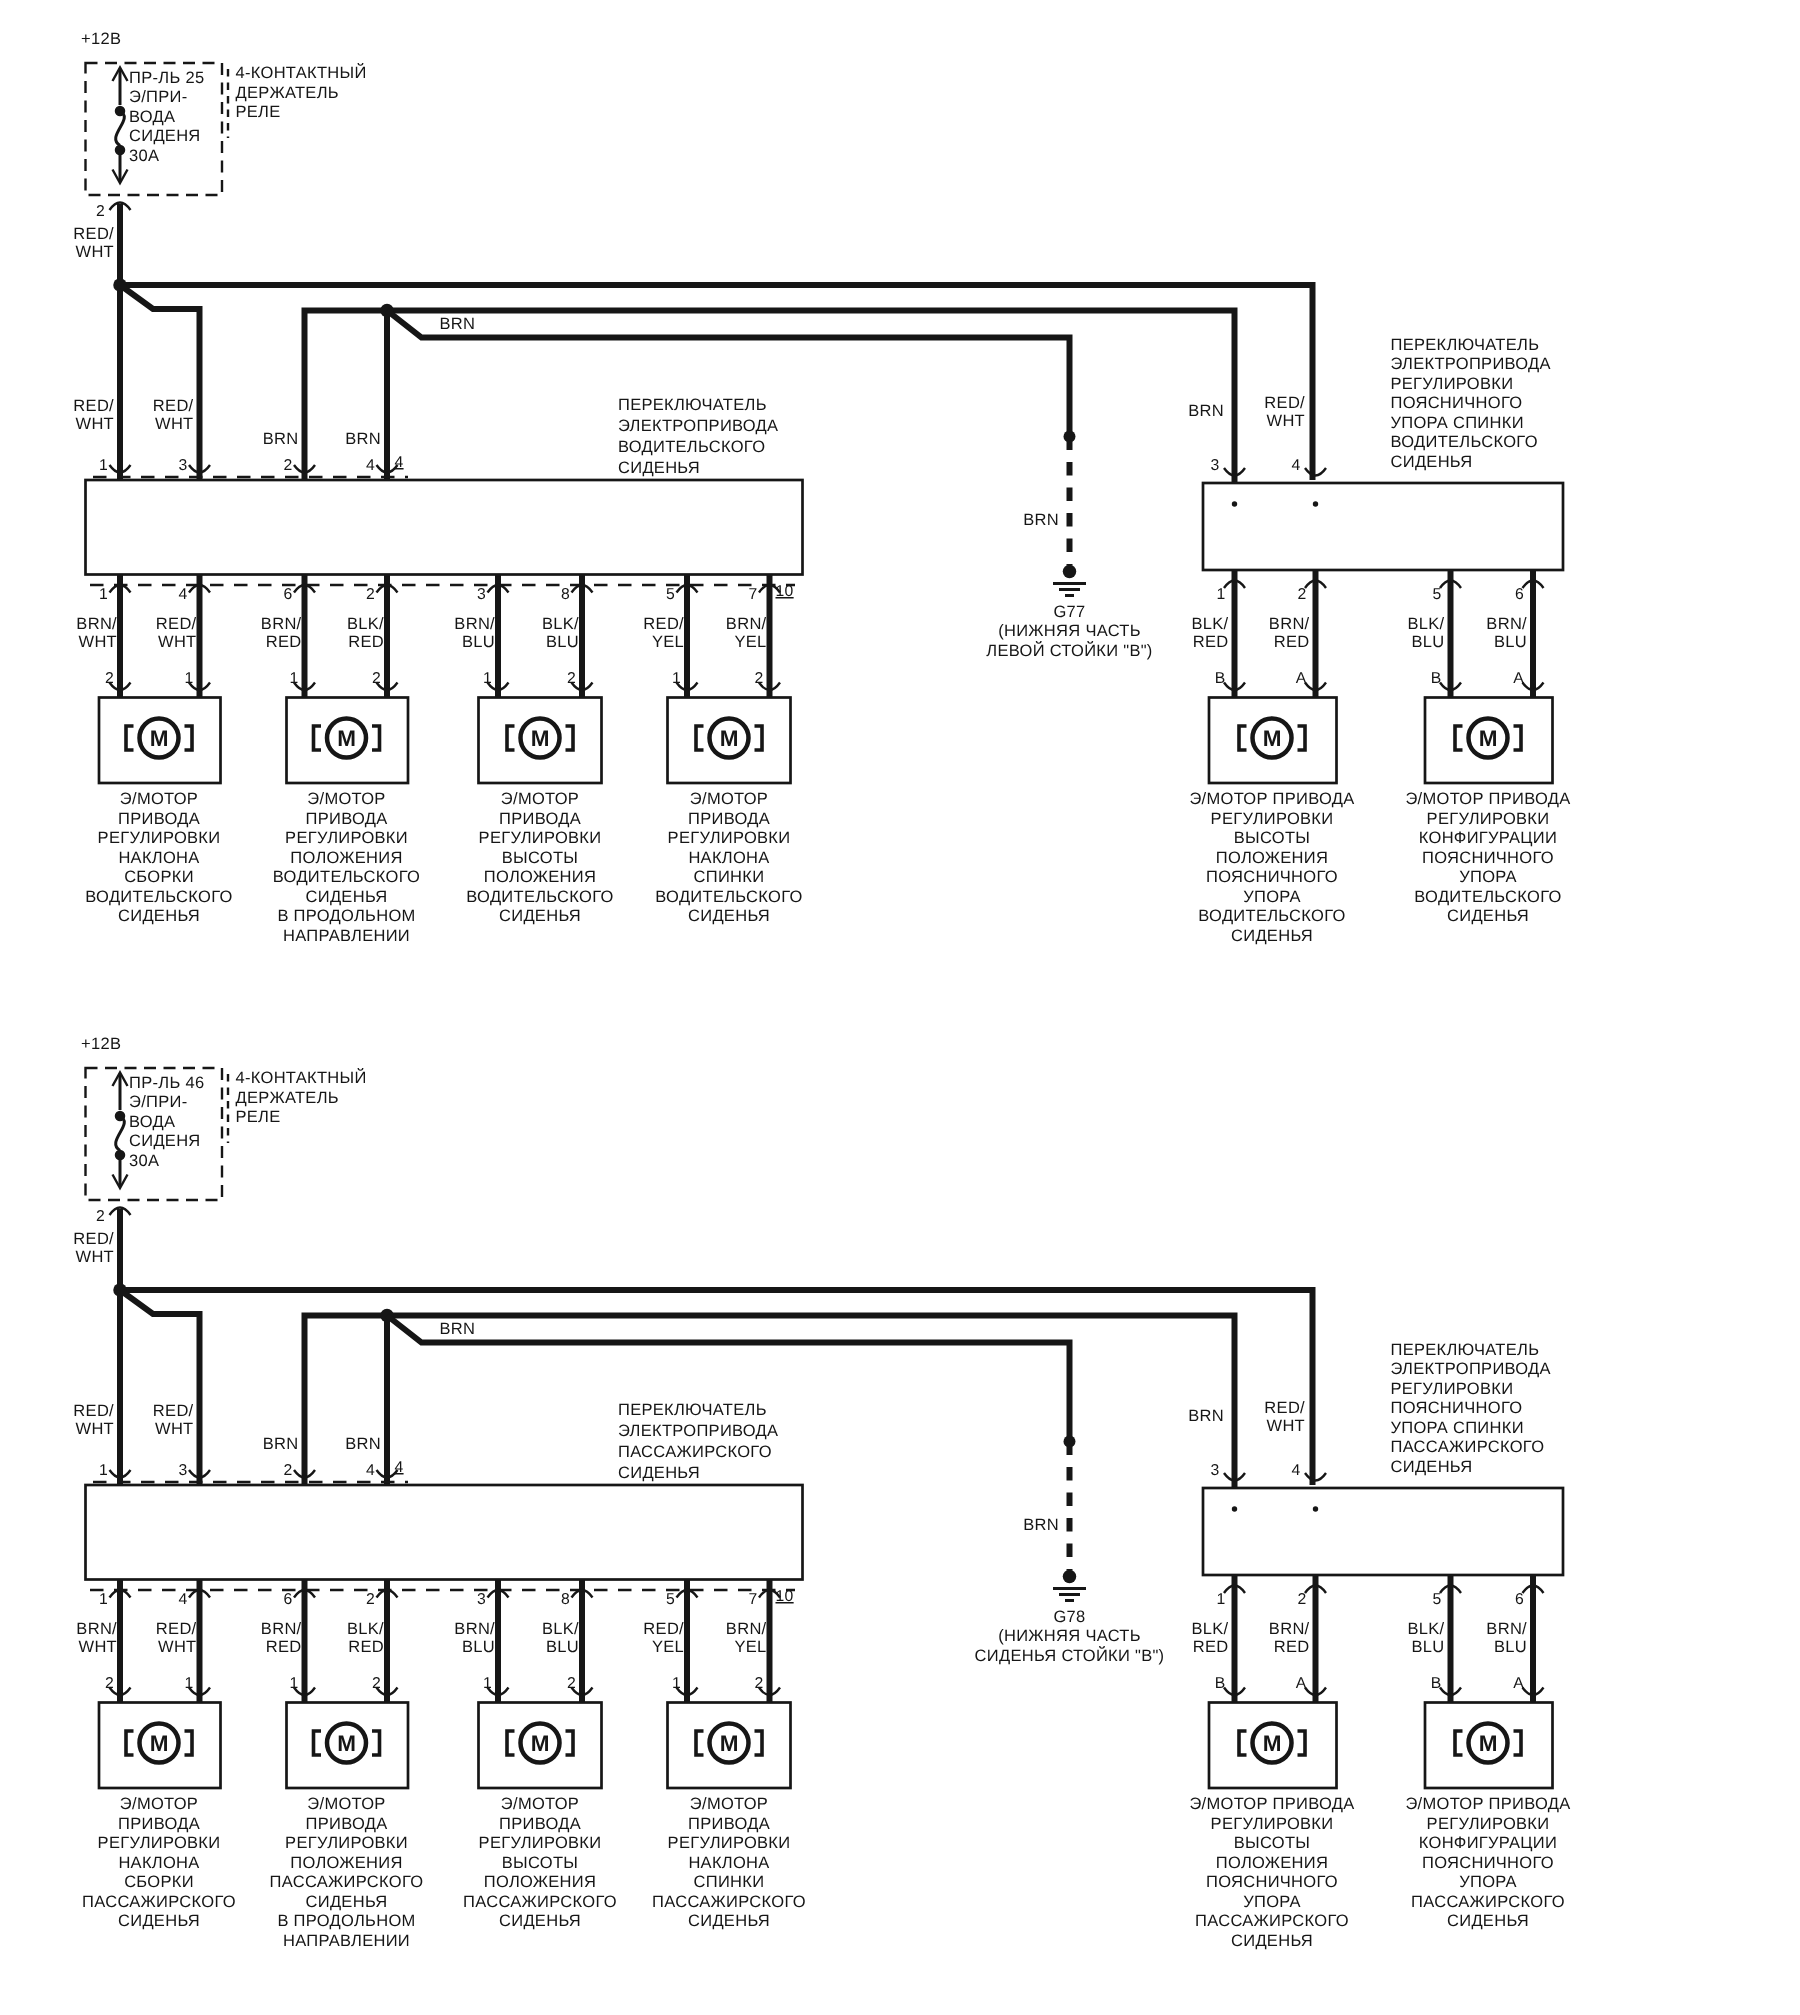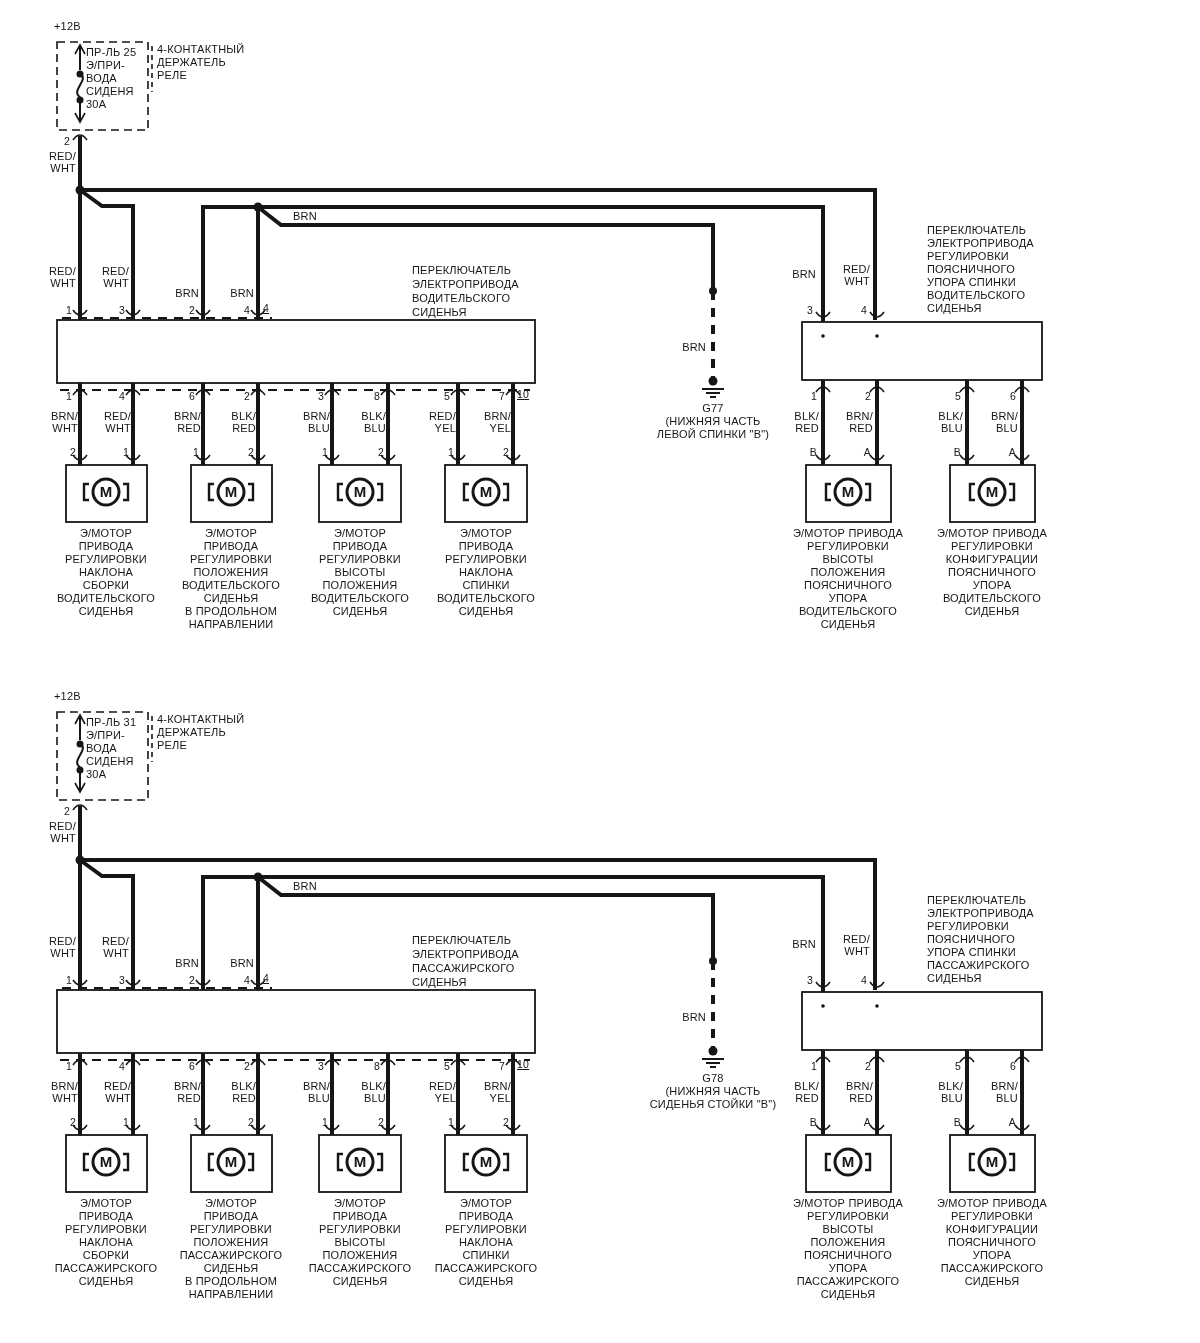--- a/index.html
+++ b/index.html
@@ -260,21 +260,21 @@
 ПРИВОДА
 РЕГУЛИРОВКИ
 НАКЛОНА
 СПИНКИ
 ВОДИТЕЛЬСКОГО
 СИДЕНЬЯ</div>
 
     <div class="lbl r" style="left:672px;top:341px;width:34px">BRN</div>
     <div class="lbl c" style="left:628px;top:402px;width:170px">G77
 (НИЖНЯЯ ЧАСТЬ
-ЛЕВОЙ СПИНКИ "В")</div>
+ЛЕВОЙ СТОЙКИ "В")</div>
 
     <div class="lbl r" style="left:782px;top:268px;width:34px">BRN</div>
     <div class="lbl r w2l" style="left:836px;top:263px;width:34px">RED/
 WHT</div>
     <div class="lbl pin r" style="left:801px;top:305px;width:12px">3</div>
     <div class="lbl pin r" style="left:855px;top:305px;width:12px">4</div>
     <div class="lbl" style="left:927px;top:224px">ПЕРЕКЛЮЧАТЕЛЬ
 ЭЛЕКТРОПРИВОДА
 РЕГУЛИРОВКИ
 ПОЯСНИЧНОГО
@@ -309,21 +309,21 @@
 РЕГУЛИРОВКИ
 КОНФИГУРАЦИИ
 ПОЯСНИЧНОГО
 УПОРА
 ВОДИТЕЛЬСКОГО
 СИДЕНЬЯ</div>
   </div>
 
   <div class="half" style="top:670px">
     <div class="lbl" style="left:54px;top:20px">+12В</div>
-    <div class="lbl" style="left:86px;top:46px">ПР-ЛЬ 31
+    <div class="lbl" style="left:86px;top:46px">ПР-ЛЬ 46
 Э/ПРИ-
 ВОДА
 СИДЕНЯ
 30А</div>
     <div class="lbl" style="left:157px;top:43px">4-КОНТАКТНЫЙ
 ДЕРЖАТЕЛЬ
 РЕЛЕ</div>
     <div class="lbl pin r" style="left:58px;top:136px;width:12px">2</div>
     <div class="lbl r w2l" style="left:42px;top:150px;width:34px">RED/
 WHT</div>

